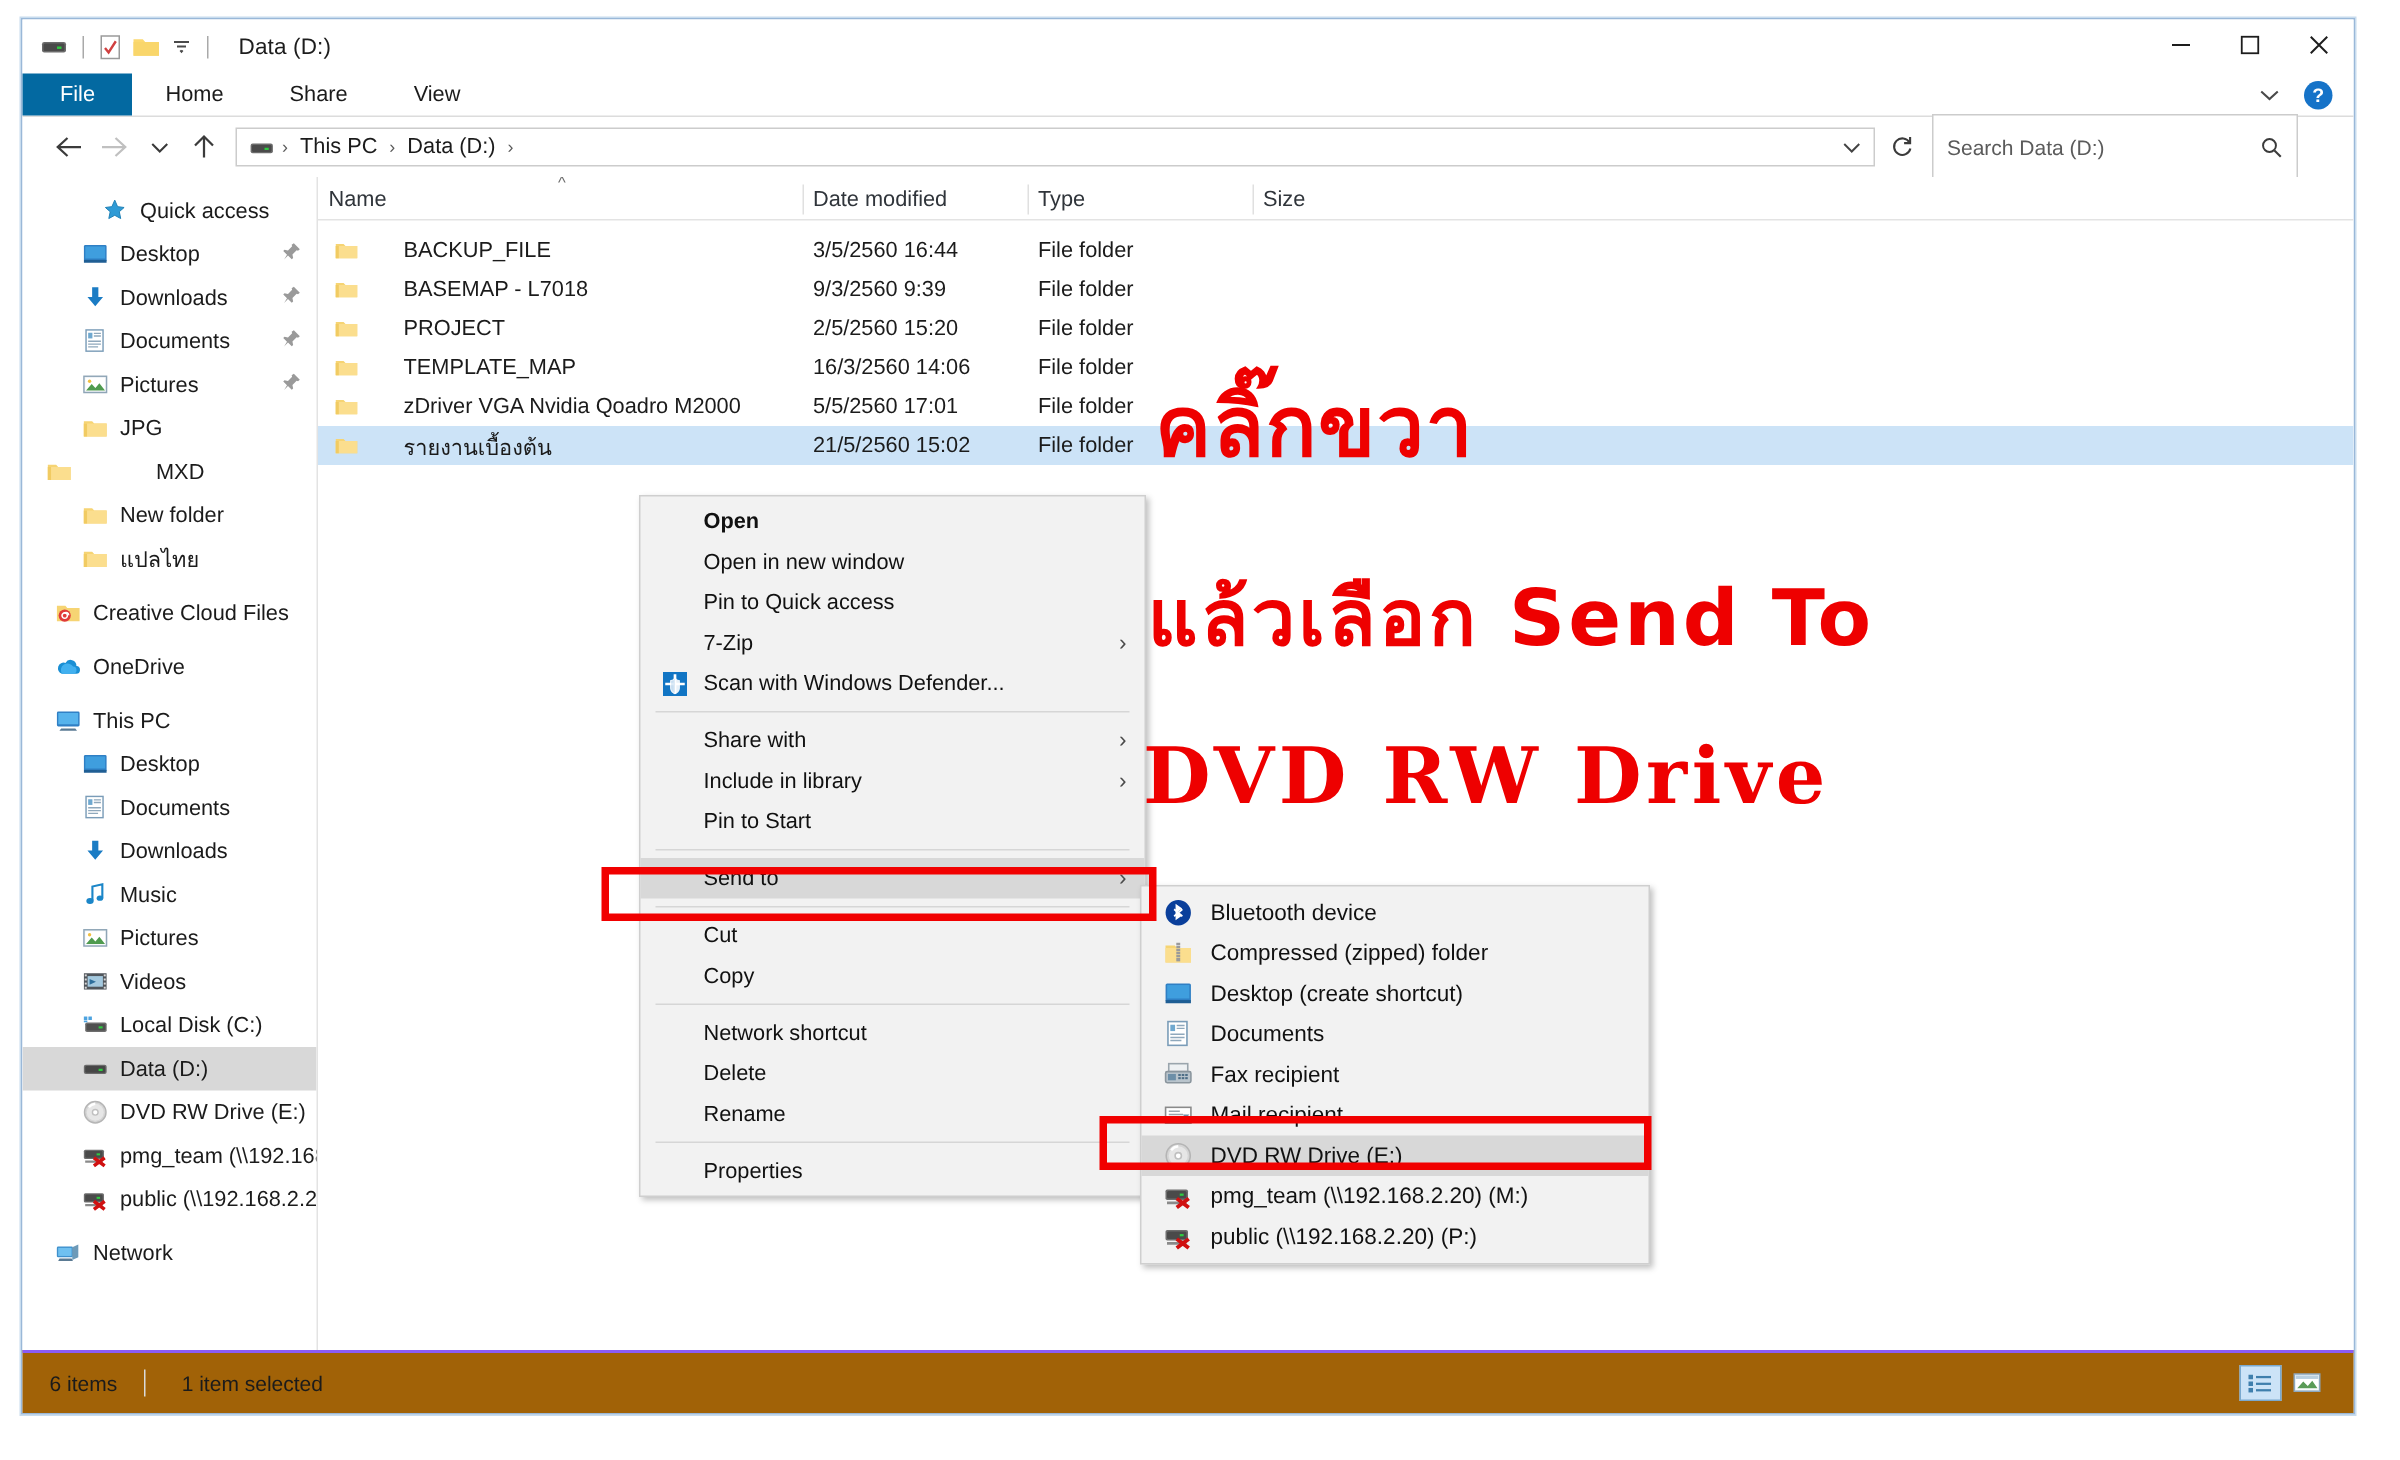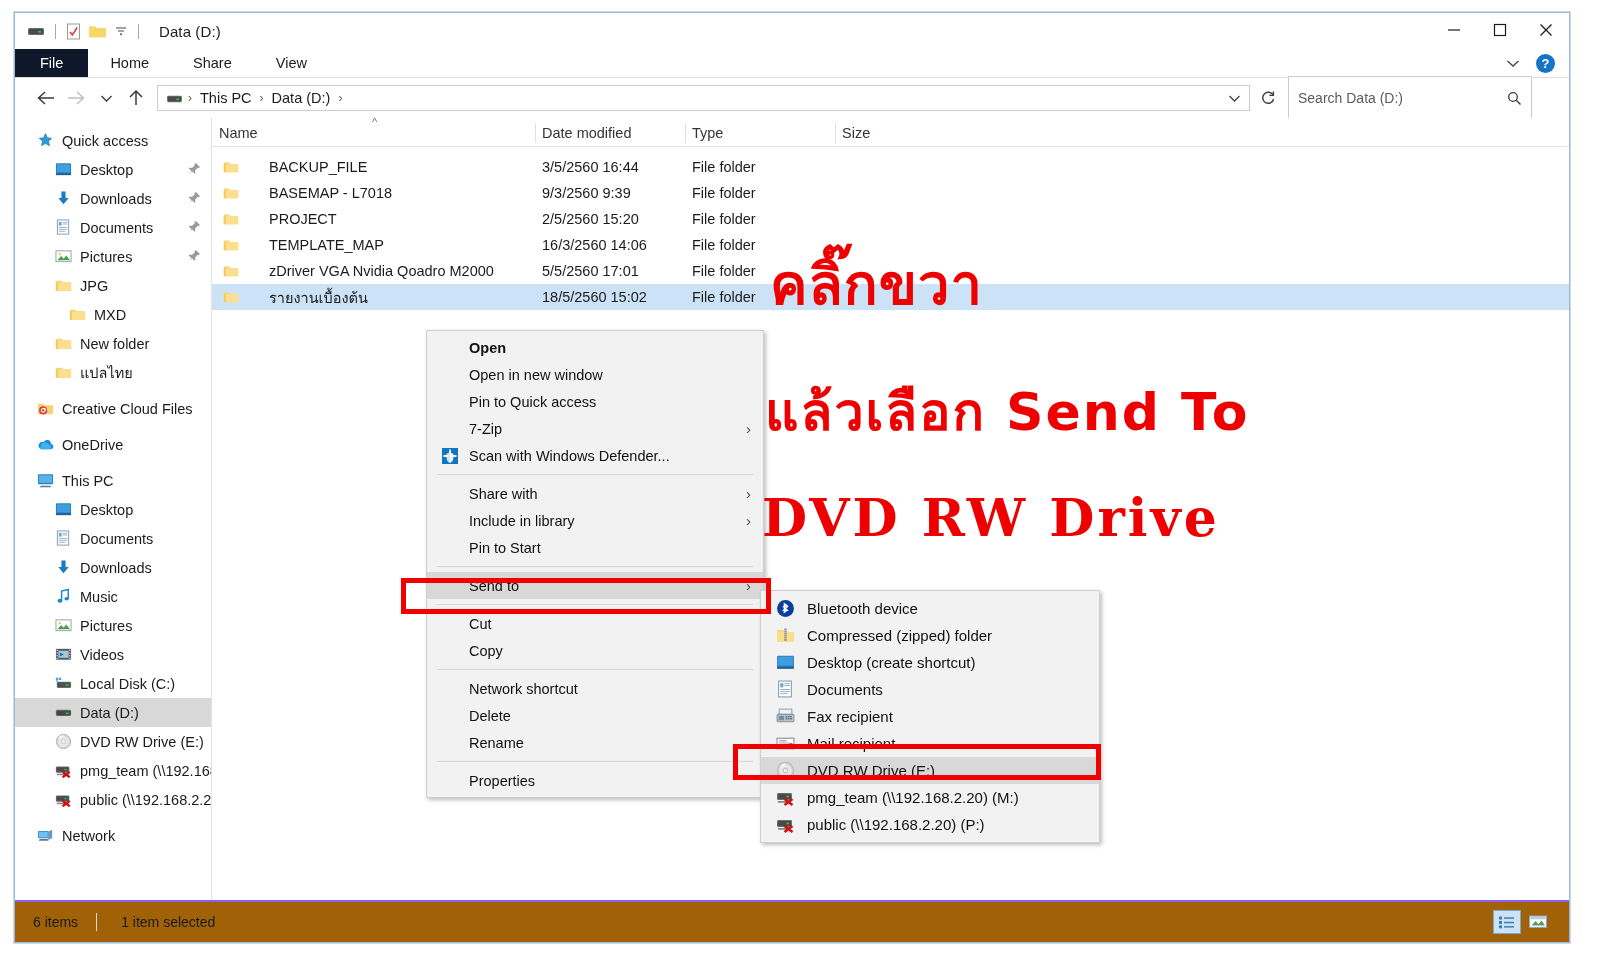--- a/index.html
+++ b/index.html
@@ -36,21 +36,21 @@
   
   #tabs{
     position:absolute;left:0;top:36px;width:100%;height:28px;
     background:#ffffff;display:flex;align-items:stretch;
     border-bottom:1px solid #dcdcdc;
   }
   .tab{
     display:flex;align-items:center;justify-content:center;
     font-size:14.5px;color:#1b1b1b;padding:0 22px;height:28px;
   }
-  .tab.file{background:#0f172a;color:#ffffff;padding:0 25px;}
+  .tab.file{background:#0369a1;color:#ffffff;padding:0 25px;}
   .ribbon-right{margin-left:auto;display:flex;align-items:center;gap:16px;padding-right:14px;}
   .help-circle{
     width:19px;height:19px;border-radius:50%;background:#1673c8;color:#fff;
     font-size:13px;display:flex;align-items:center;justify-content:center;font-weight:bold;
   }
   
   #addrrow{
     position:absolute;left:0;top:65px;width:100%;height:40px;
     display:flex;align-items:center;background:#ffffff;
   }
@@ -289,21 +289,21 @@
             <circle cx="6" cy="6" r="4.3" fill="none" stroke="#3b3b3b" stroke-width="1.3"></circle>
             <path d="M9.3 9.3L13.5 13.5" stroke="#3b3b3b" stroke-width="1.4"></path>
           </svg>
       </span>
     </div>
   </div>
 
   <div id="body">
 
     <div id="nav">
-        <div class="navitem ind0" style="padding-left: 22px;">
+        <div class="navitem ind0" style="padding-left: 22px; justify-content: center;">
           <span class="ico" style="width: 17px; height: 17px; flex: 0 0 auto;">
             <svg viewBox="0 0 18 18" width="17" height="17">
               <path d="M9 1.5l2 4.6 4.6.6-3.4 3 1 4.8L9 12.2 4.8 14.5l1-4.8-3.4-3L7 6.1z" fill="#2f9bd6" stroke="#1d7fb5" stroke-width=".7"></path>
             </svg>
           </span>
           <span class="lbl">Quick access</span>
         </div>
         <div class="navitem ind1" style="padding-left: 40px;">
           <span class="ico" style="width: 17px; height: 17px; flex: 0 0 auto;">
             <svg viewBox="0 0 18 16" width="17" height="17">
@@ -358,21 +358,21 @@
         <div class="navitem ind1" style="padding-left: 40px;">
           <span class="ico" style="width: 17px; height: 17px; flex: 0 0 auto;">
             <svg viewBox="0 0 19 16" width="19" height="17">
               <path d="M1 2.8h6.2l1.5 1.7H18v9.7H1z" fill="#f6d473"></path>
               <path d="M1 4.5h17v9.7H1z" fill="#fbde8e"></path>
               <path d="M1 4.5h2.4v9.7H1z" fill="#f1cb62"></path>
             </svg>
           </span>
           <span class="lbl">JPG</span>
         </div>
-        <div class="navitem ind1" style="padding-left: 54px;">
+        <div class="navitem ind1" style="padding-left: 16px; gap: 48px;">
           <span class="ico" style="width: 17px; height: 17px; flex: 0 0 auto;">
             <svg viewBox="0 0 19 16" width="19" height="17">
               <path d="M1 2.8h6.2l1.5 1.7H18v9.7H1z" fill="#f6d473"></path>
               <path d="M1 4.5h17v9.7H1z" fill="#fbde8e"></path>
               <path d="M1 4.5h2.4v9.7H1z" fill="#f1cb62"></path>
             </svg>
           </span>
           <span class="lbl">MXD</span>
         </div>
         <div class="navitem ind1" style="padding-left: 40px;">
@@ -661,21 +661,21 @@
             <div class="cell name">
               <span class="ico" style="width: 16px; height: 16px; flex: 0 0 auto;">
                 <svg viewBox="0 0 19 16" width="18" height="16">
                   <path d="M1 2.8h6.2l1.5 1.7H18v9.7H1z" fill="#f6d473"></path>
                   <path d="M1 4.5h17v9.7H1z" fill="#fbde8e"></path>
                   <path d="M1 4.5h2.4v9.7H1z" fill="#f1cb62"></path>
                 </svg>
               </span>
               <span class="lbl">รายงานเบื้องต้น</span>
             </div>
-            <div class="cell date">18/5/2560 15:02</div>
+            <div class="cell date">21/5/2560 15:02</div>
             <div class="cell type">File folder</div>
             <div class="cell size"></div>
           </div>
         </div>
     </div>
   </div>
 
   <div id="status">
     <span class="st-text">6 items</span>
     <span class="st-text second">1 item selected</span>

